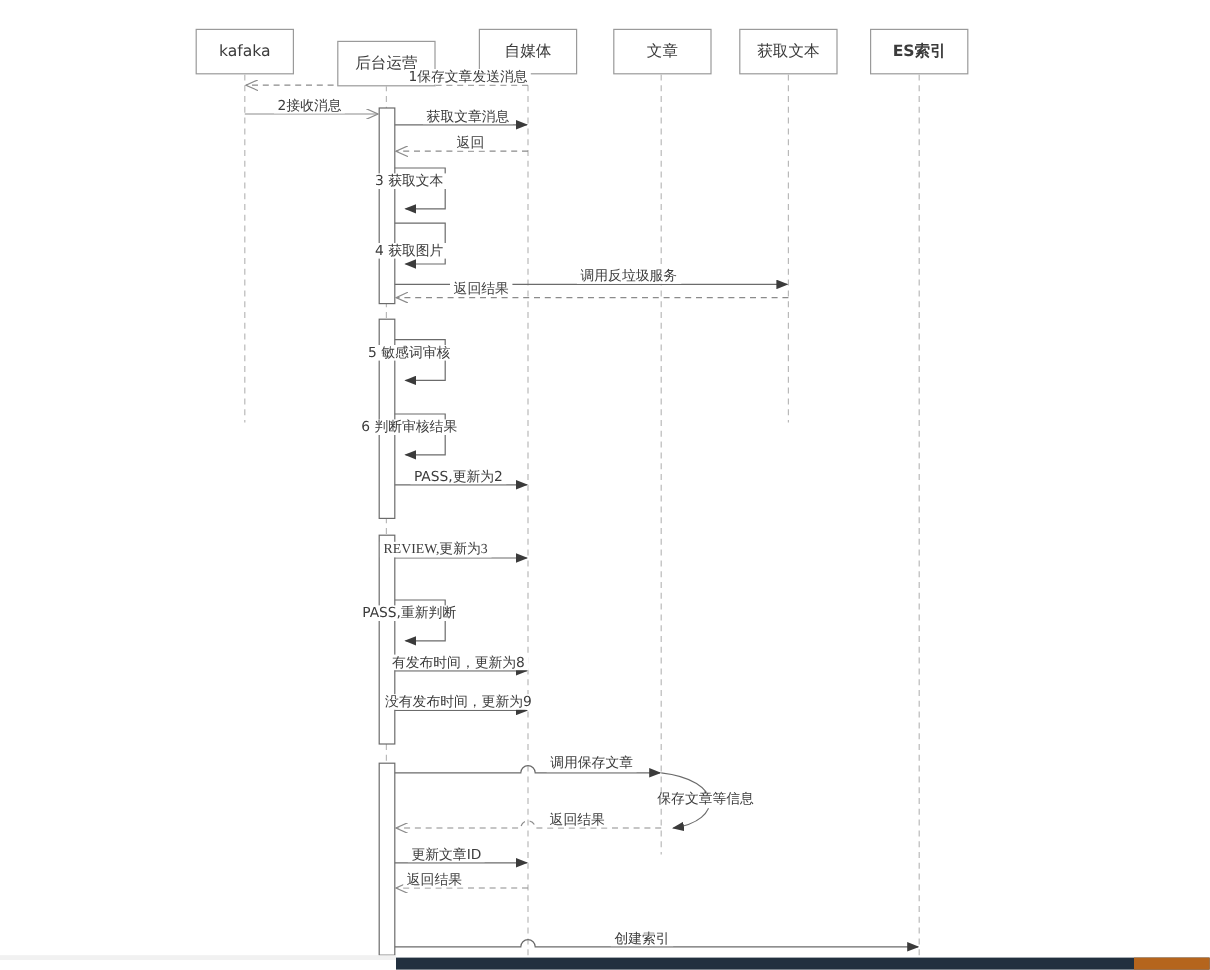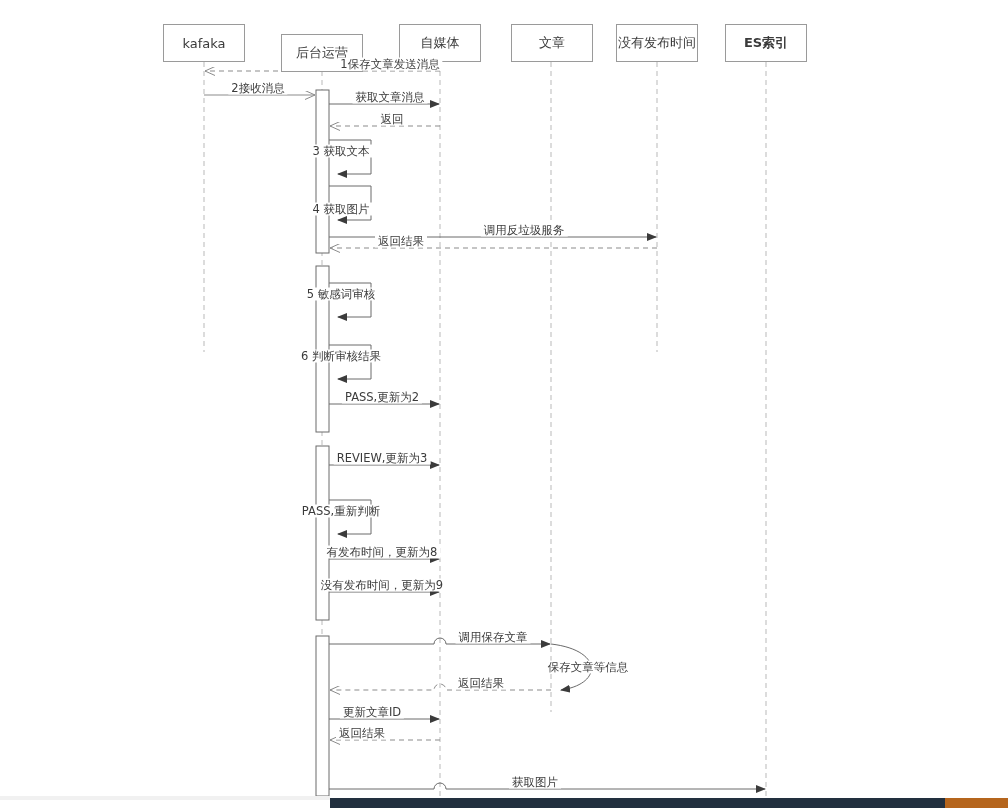--- a/index.html
+++ b/index.html
@@ -104,47 +104,47 @@
       <div class="actor-box" style="left: 281px; top: 34px; width: 82px; height: 38px;">
         <span>后台运营</span>
       </div>
       <div class="actor-box" style="left: 399px; top: 24px; width: 82px; height: 38px;">
         <span>自媒体</span>
       </div>
       <div class="actor-box" style="left: 511px; top: 24px; width: 82px; height: 38px;">
         <span>文章</span>
       </div>
       <div class="actor-box" style="left: 616px; top: 24px; width: 82px; height: 38px;">
-        <span>没有发布时间</span>
+        <span>获取文本</span>
       </div>
       <div class="actor-box" style="left: 725px; top: 24px; width: 82px; height: 38px; font-weight: bold;">
         <span>ES索引</span>
       </div>
     </div>
   <div id="labels">
       <div class="msg-label" style="left: 390px; top: 64px;">1保存文章发送消息</div>
       <div class="msg-label" style="left: 258px; top: 88px;">2接收消息</div>
       <div class="msg-label" style="left: 390px; top: 97px;">获取文章消息</div>
       <div class="msg-label" style="left: 392px; top: 119px;">返回</div>
       <div class="msg-label" style="left: 341px; top: 151px;">3 获取文本</div>
       <div class="msg-label" style="left: 341px; top: 209px;">4 获取图片</div>
       <div class="msg-label" style="left: 524px; top: 230px;">调用反垃圾服务</div>
       <div class="msg-label" style="left: 401px; top: 241px;">返回结果</div>
       <div class="msg-label" style="left: 341px; top: 294px;">5 敏感词审核</div>
       <div class="msg-label" style="left: 341px; top: 356px;">6 判断审核结果</div>
       <div class="msg-label" style="left: 382px; top: 397px;">PASS,更新为2</div>
-      <div class="msg-label" style="left: 382px; top: 458px;">REVIEW,更新为3</div>
+      <div class="msg-label" style="left: 363px; top: 458px; font-family: Liberation Serif, serif;">REVIEW,更新为3</div>
       <div class="msg-label" style="left: 341px; top: 511px;">PASS,重新判断</div>
       <div class="msg-label" style="left: 382px; top: 552px; text-align: right;">有发布时间，更新为8</div>
       <div class="msg-label" style="left: 382px; top: 585px;">没有发布时间，更新为9</div>
       <div class="msg-label" style="left: 493px; top: 637px; font-family: Liberation Mono, monospace;">调用保存文章</div>
       <div class="msg-label" style="left: 588px; top: 667px; font-family: Liberation Serif, serif;">保存文章等信息</div>
       <div class="msg-label" style="left: 481px; top: 683px;">返回结果</div>
       <div class="msg-label" style="left: 372px; top: 712px;">更新文章ID</div>
       <div class="msg-label" style="left: 362px; top: 733px;">返回结果</div>
-      <div class="msg-label" style="left: 535px; top: 782px;">获取图片</div>
+      <div class="msg-label" style="left: 535px; top: 782px;">创建索引</div>
     </div>
 
   <div id="bottomshadow"></div>
   <div id="bottombar">
     <div class="accent"></div>
   </div>
 </div>
 
 </body></html>

